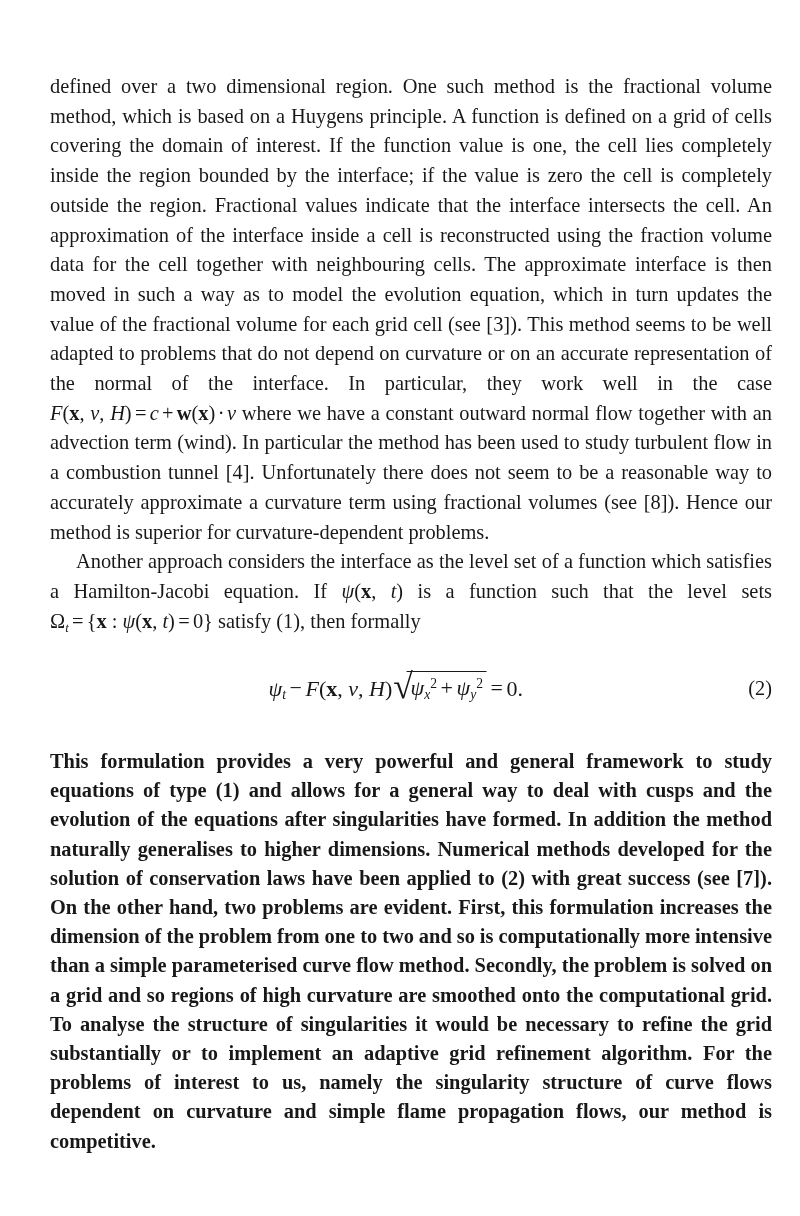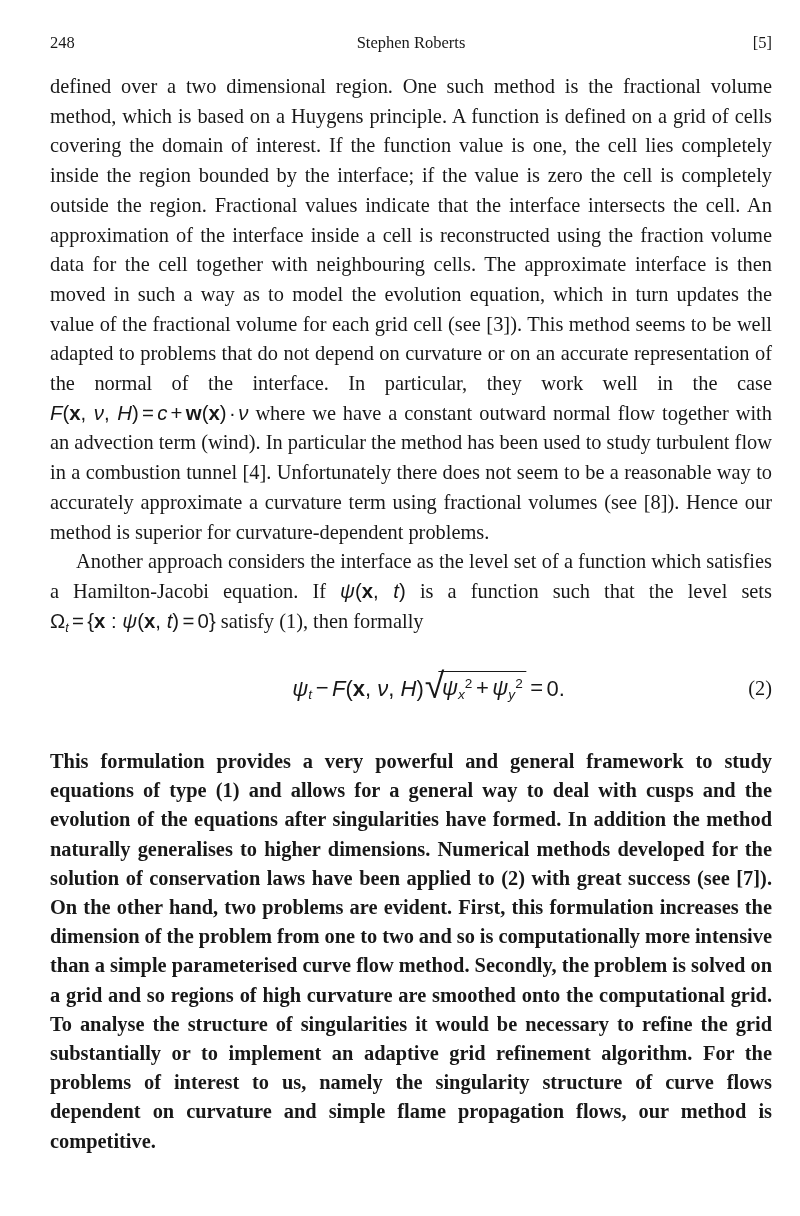--- a/index.html
+++ b/index.html
@@ -60,21 +60,21 @@
   p.para.indent { text-indent: 26px; }
   p.tight {
     
     line-height: 29.2px;
     word-spacing: -0.2px;
     font-weight: bold;
   }
 
   
   .math {
-    font-family: Liberation Sans, sans-serif;
+    font-family: Liberation Serif, serif;
     font-style: italic;
     white-space: nowrap;
   }
   .math .up   { font-style: normal; }
   .math .bf   { font-weight: bold; font-style: normal; }
   .math .op   { font-style: normal; padding: 0 0.16em; }
   .math .dot  { font-style: normal; padding: 0 0.12em; }
   .math sub {
     font-size: 0.62em;
     vertical-align: -0.28em;
@@ -92,21 +92,20 @@
     margin: 22px 0 26px 0;
     height: 56px;
   }
   .display-eq .eqbody {
     position: absolute;
     left: 50%;
     top: 6px;
     transform: translateX(-56%);
     font-size: 22px;
     white-space: nowrap;
-    margin-left: 34px;
   }
   .display-eq .eqnum {
     position: absolute;
     right: 0;
     top: 12px;
     font-size: 20.4px;
     font-style: normal;
   }
 
   
@@ -131,25 +130,20 @@
   }
 
   
   .page { filter: contrast(1.02); }
 </style>
 </head>
 <body>
 
 <div class="page">
 
-  <div class="runhead">
-    <span class="folio">248</span>
-    <span class="rtitle">Stephen Roberts</span>
-    <span class="marker">[5]</span>
-  </div>
 
   <div class="body">
 
     <p class="para"><span>defined over a two dimensional region.  One such method is the fractional volume method, which is based on a Huygens principle. A function is defined on a grid of cells covering the domain of interest.  If the function value is one, the cell lies completely inside the region bounded by the interface; if the value is zero the cell is completely outside the region.  Fractional values indicate that the interface intersects the cell. An approximation of the interface inside a cell is reconstructed using the fraction volume data for the cell together with neighbouring cells.  The approximate interface is then moved in such a way as to model the evolution equation, which in turn updates the value of the fractional volume for each grid cell (see [3]).  This method seems to be well adapted to problems that do not depend on curvature or on an accurate representation of the normal of the interface.  In particular, they work well in the case </span><span class="math"><span>F</span><span class="up">(</span><span class="bf">x</span><span class="up">, </span><span>ν</span><span class="up">, </span><span>H</span><span class="up">)</span><span class="op">=</span><span>c</span><span class="op">+</span><span class="bf">w</span><span class="up">(</span><span class="bf">x</span><span class="up">)</span><span class="dot">·</span><span>ν</span></span><span> where we have a constant outward normal flow together with an advection term (wind). In particular the method has been used to study turbulent flow in a combustion tunnel [4].  Unfortunately there does not seem to be a reasonable way to accurately approximate a curvature term using fractional volumes (see [8]).  Hence our method is superior for curvature-dependent problems.</span></p>
 
     <p class="para indent"><span>Another approach considers the interface as the level set of a function which satisfies a Hamilton-Jacobi equation. If </span><span class="math"><span>ψ</span><span class="up">(</span><span class="bf">x</span><span class="up">, </span><span>t</span><span class="up">)</span></span><span> is a function such that the level sets </span><span class="math"><span class="up">Ω</span><sub>t</sub><span class="op">=</span><span class="up">{</span><span class="bf">x</span><span class="up"> : </span><span>ψ</span><span class="up">(</span><span class="bf">x</span><span class="up">, </span><span>t</span><span class="up">)</span><span class="op">=</span><span class="up">0</span><span class="up">}</span></span><span> satisfy  (1), then formally</span></p>
 
     <div class="display-eq">
       <span class="eqbody math"><span>ψ</span><sub>t</sub><span class="op">−</span><span>F</span><span class="up">(</span><span class="bf">x</span><span class="up">, </span><span>ν</span><span class="up">, </span><span>H</span><span class="up">)</span><span class="sqrt"><span class="radsign">√</span><span class="radicand"><span>ψ</span><sub>x</sub><sup>2</sup><span class="op">+</span><span>ψ</span><sub>y</sub><sup>2</sup></span></span><span class="op">=</span><span class="up">0</span><span class="up">.</span></span>
       <span class="eqnum">(2)</span>

